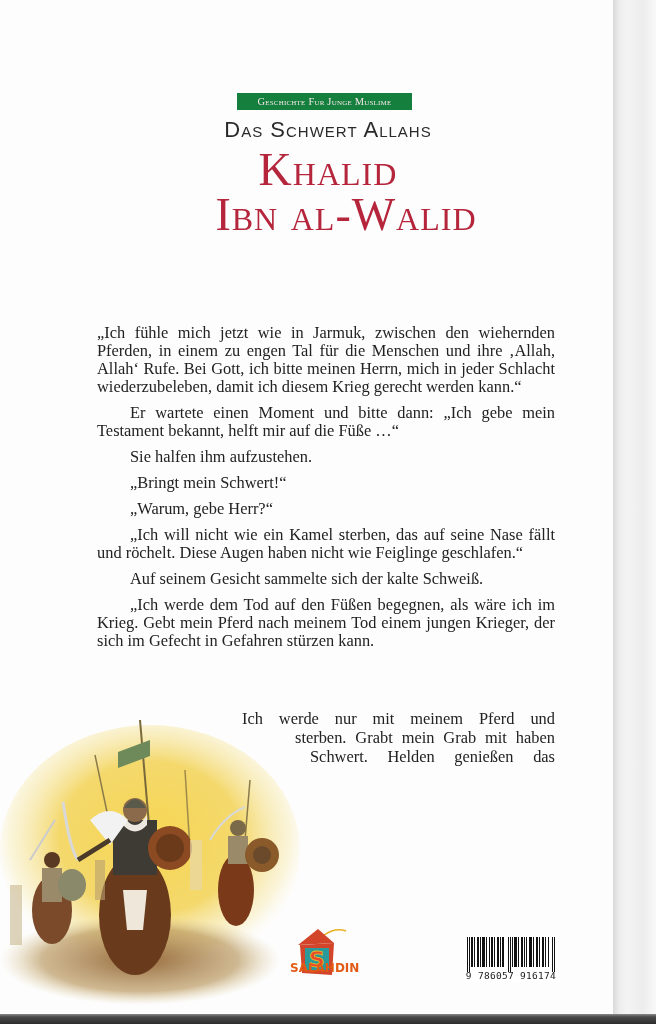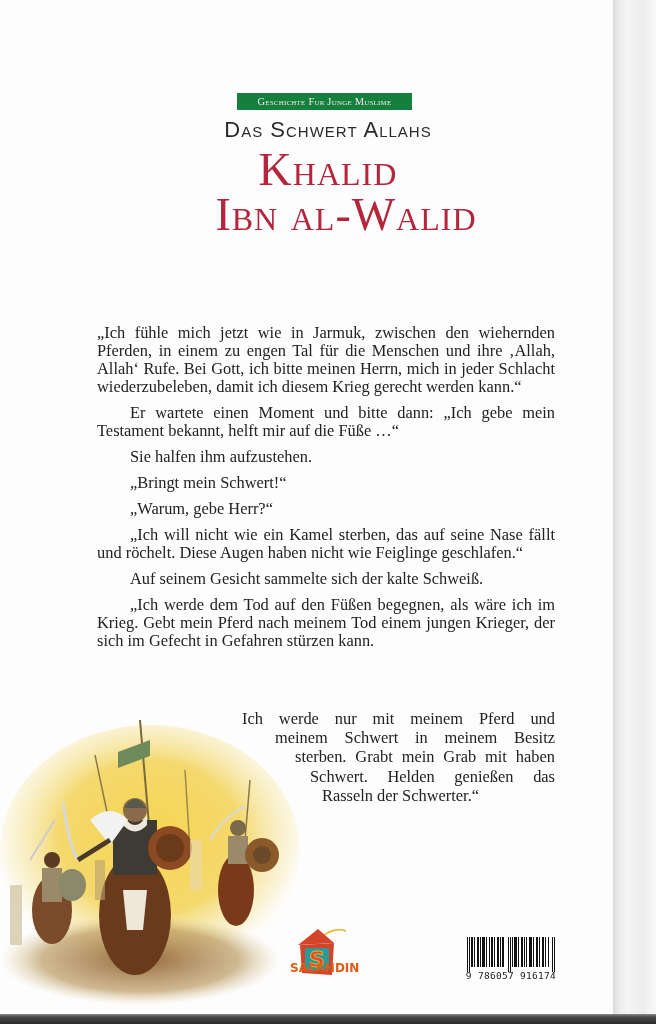--- a/index.html
+++ b/index.html
@@ -94,24 +94,22 @@
   <p>Sie halfen ihm aufzustehen.</p>
   <p>„Bringt mein Schwert!“</p>
   <p>„Warum, gebe Herr?“</p>
   <p>„Ich will nicht wie ein Kamel sterben, das auf seine Nase fällt und röchelt. Diese Augen haben nicht wie Feiglinge geschlafen.“</p>
   <p>Auf seinem Gesicht sammelte sich der kalte Schweiß.</p>
   <p class="last">„Ich werde dem Tod auf den Füßen begegnen, als wäre ich im Krieg. Gebt mein Pferd nach meinem Tod einem jungen Krieger, der sich im Gefecht in Gefahren stürzen kann.</p>
 </div>
 
 <div class="indented">
   <span class="ln" style="margin-left:0px">Ich werde nur mit meinem Pferd und</span>
-  <span class="ln" style="margin-left:33px">meinem Schwert in meinem Besitz</span>
   <span class="ln" style="margin-left:53px">sterben. Grabt mein Grab mit haben</span>
   <span class="ln" style="margin-left:68px">Schwert. Helden genießen das</span>
-  <span class="ln last" style="margin-left:80px">Rasseln der Schwerter.“</span>
 </div>
 
 <div class="illustration">
   <svg width="300" height="300" viewBox="0 0 300 300">
     <defs>
       <radialGradient id="glow" cx="50%" cy="45%" r="55%">
         <stop offset="0%" stop-color="#f6d54a" stop-opacity="0.95"></stop>
         <stop offset="55%" stop-color="#f1cc3c" stop-opacity="0.75"></stop>
         <stop offset="85%" stop-color="#f6e59a" stop-opacity="0.35"></stop>
         <stop offset="100%" stop-color="#ffffff" stop-opacity="0"></stop>

